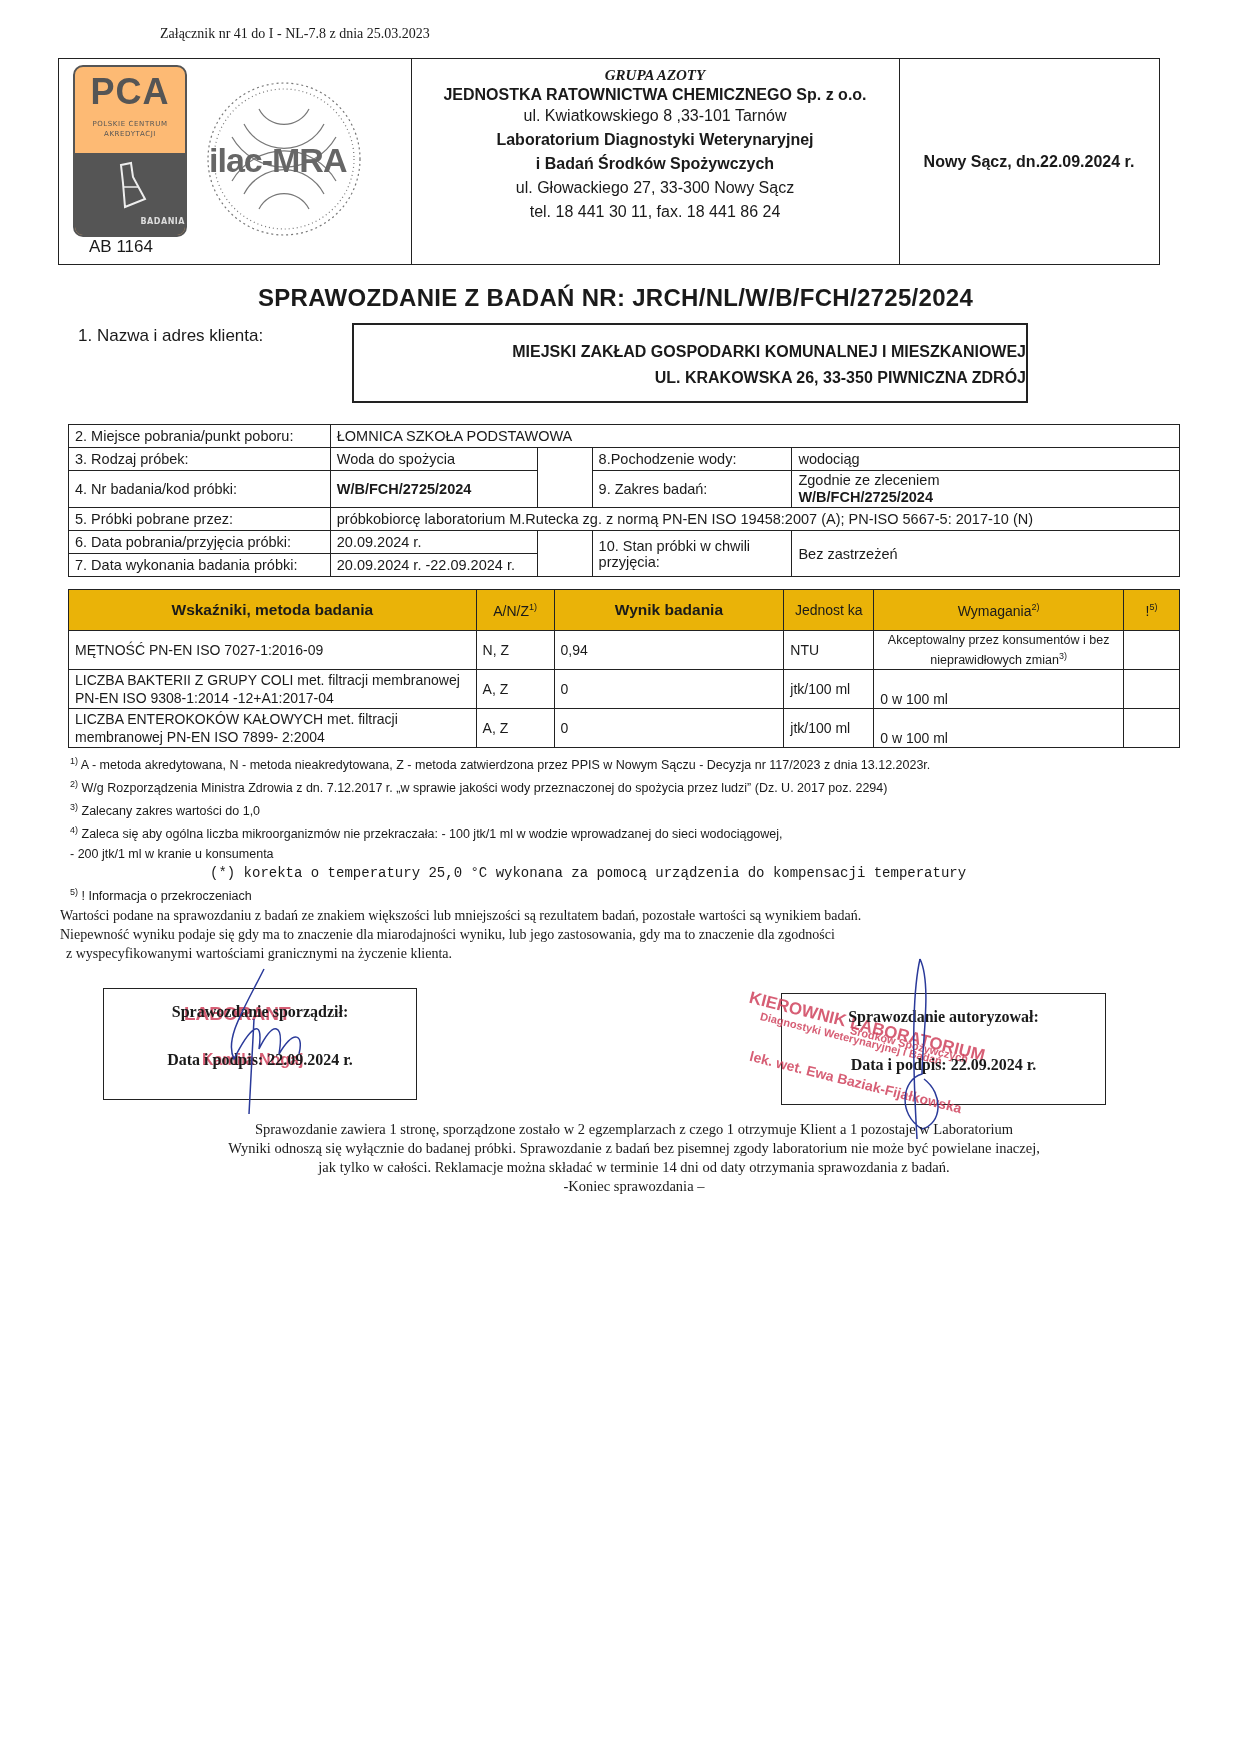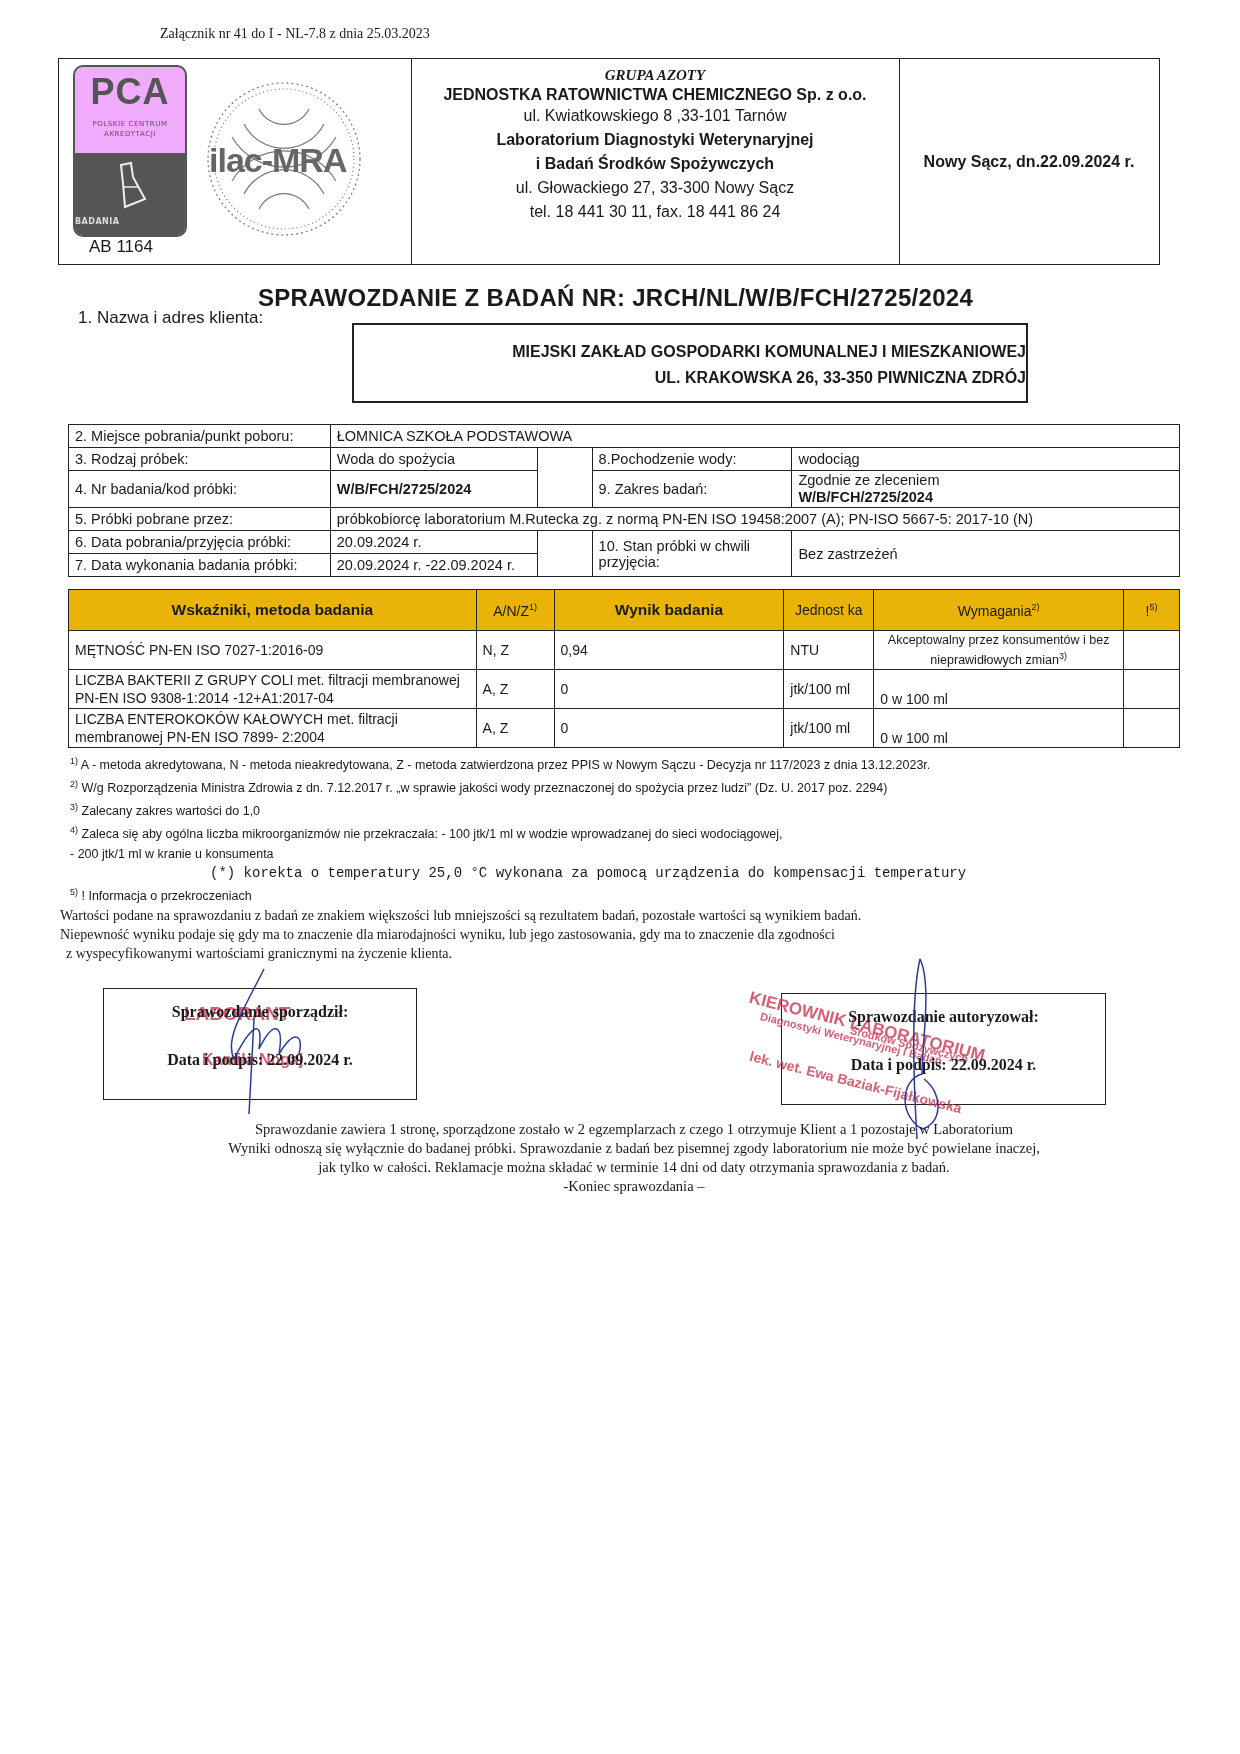--- a/index.html
+++ b/index.html
@@ -6,39 +6,39 @@
   body { width: 1240px; height: 1754px; position: relative; overflow: hidden; color: #1a1a1a; font-family: "DejaVu Sans", sans-serif; }
   .abs { position: absolute; }
   .serif { font-family: "Liberation Serif", "DejaVu Serif", serif; }
   .narrow { font-family: "Liberation Sans", sans-serif; }
 
   #annex { left: 160px; top: 26px; font-size: 14px; }
 
   
   #header-box { left: 58px; top: 58px; width: 1100px; height: 205px; border: 1.5px solid #222; }
   #logo-cell { position: absolute; left: 0; top: 0; width: 352px; height: 205px; border-right: 1.5px solid #222; }
-  #pca-logo { position: absolute; left: 14px; top: 6px; width: 110px; height: 168px; border: 2px solid #555; border-radius: 10px; background: #f0abfc; overflow: hidden; }
+  #pca-logo { position: absolute; left: 14px; top: 6px; width: 110px; height: 168px; border: 2px solid #555; border-radius: 10px; background: #fdba74; overflow: hidden; }
   #pca-title { position: absolute; left: 0; top: 4px; width: 100%; text-align: center; font-size: 36px; font-weight: bold; color: #555; letter-spacing: 1px; font-family: "Liberation Sans", sans-serif; }
   #pca-sub { position: absolute; left: 0; top: 52px; width: 100%; text-align: center; font-size: 7px; color: #555; letter-spacing: 0.6px; line-height: 10px; }
   #pca-dark { position: absolute; left: 0; top: 86px; width: 100%; height: 82px; background: #555; }
   #flask-icon { position: absolute; left: 38px; top: 8px; }
-  #pca-badania { position: absolute; left: 0; top: 64px; width: 100%; text-align: left; color: #ddd; font-size: 8px; font-weight: bold; letter-spacing: 0.5px; }
+  #pca-badania { position: absolute; left: 0; top: 64px; width: 100%; text-align: right; color: #ddd; font-size: 8px; font-weight: bold; letter-spacing: 0.5px; }
   #ab-number { position: absolute; left: 30px; top: 178px; font-size: 17px; font-family: "Liberation Sans", sans-serif; }
   #ilac-logo { position: absolute; left: 145px; top: 20px; width: 160px; height: 160px; }
   #ilac-text { position: absolute; left: 150px; top: 82px; font-size: 34px; font-weight: bold; color: #666; font-family: Liberation Sans, sans-serif; letter-spacing: -1px; background: rgba(255,255,255,0.0); }
 
   #org-cell { position: absolute; left: 352px; top: 0; width: 488px; height: 205px; border-right: 1.5px solid #222; text-align: center; }
   #org-group { margin-top: 8px; font-size: 15px; font-style: italic; font-weight: bold; }
   #org-name { font-size: 16px; font-weight: bold; margin-top: 2px; }
   .org-line { font-size: 16px; line-height: 24px; }
   .org-bold { font-weight: bold; }
   #place-date { position: absolute; left: 840px; top: 0; width: 260px; height: 205px; display: flex; align-items: center; justify-content: center; font-size: 16px; font-weight: bold; }
 
   #report-title { left: 258px; top: 284px; font-size: 24px; font-weight: bold; letter-spacing: 0.3px; }
-  #client-label { left: 78px; top: 308px; font-size: 17px; }
+  #client-label { left: 78px; top: 326px; font-size: 17px; }
   #client-box { left: 352px; top: 323px; width: 672px; height: 76px; border: 2.5px solid #222; text-align: right; font-size: 16px; font-weight: bold; }
   #client-box div { line-height: 26px; }
   #client-box .l1 { margin-top: 14px; }
 
   
   #info { left: 68px; top: 424px; width: 1112px; border-collapse: collapse; font-size: 14.5px; }
   #info td { border: 1.5px solid #222; padding: 1px 6px; height: 20px; vertical-align: middle; }
 
   
   #results { left: 68px; top: 589px; width: 1112px; border-collapse: collapse; font-size: 14px; }

